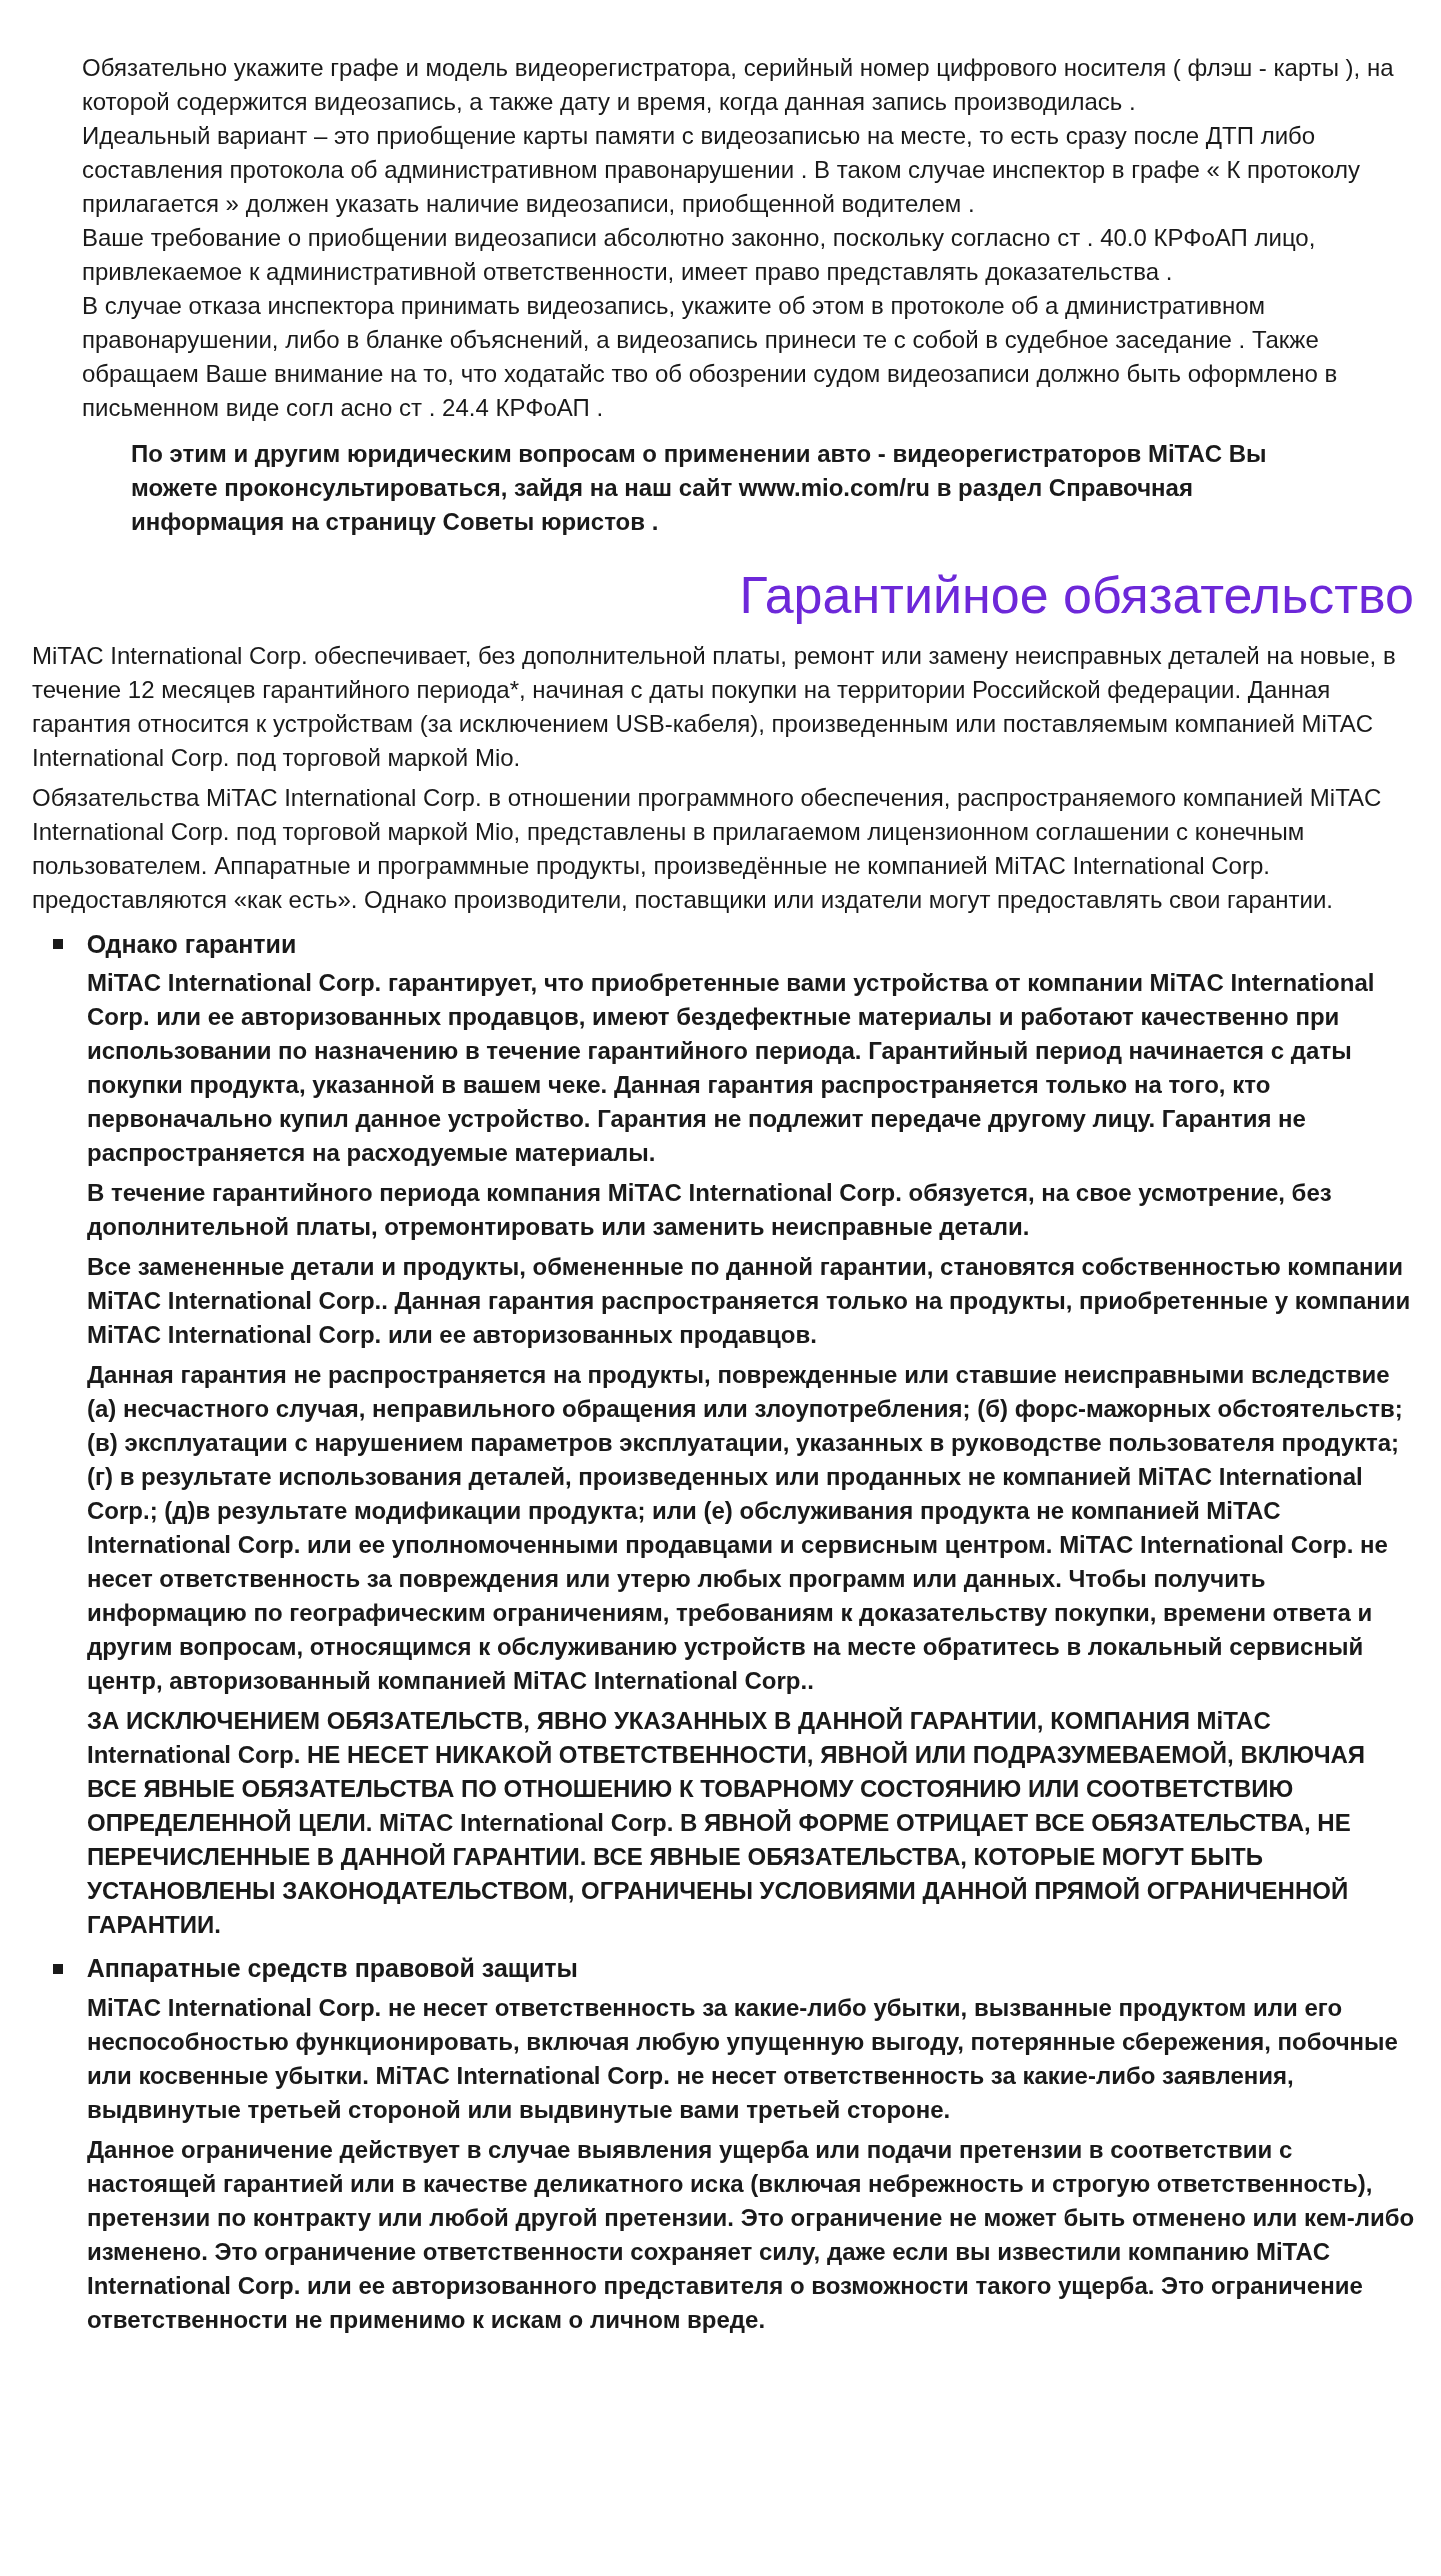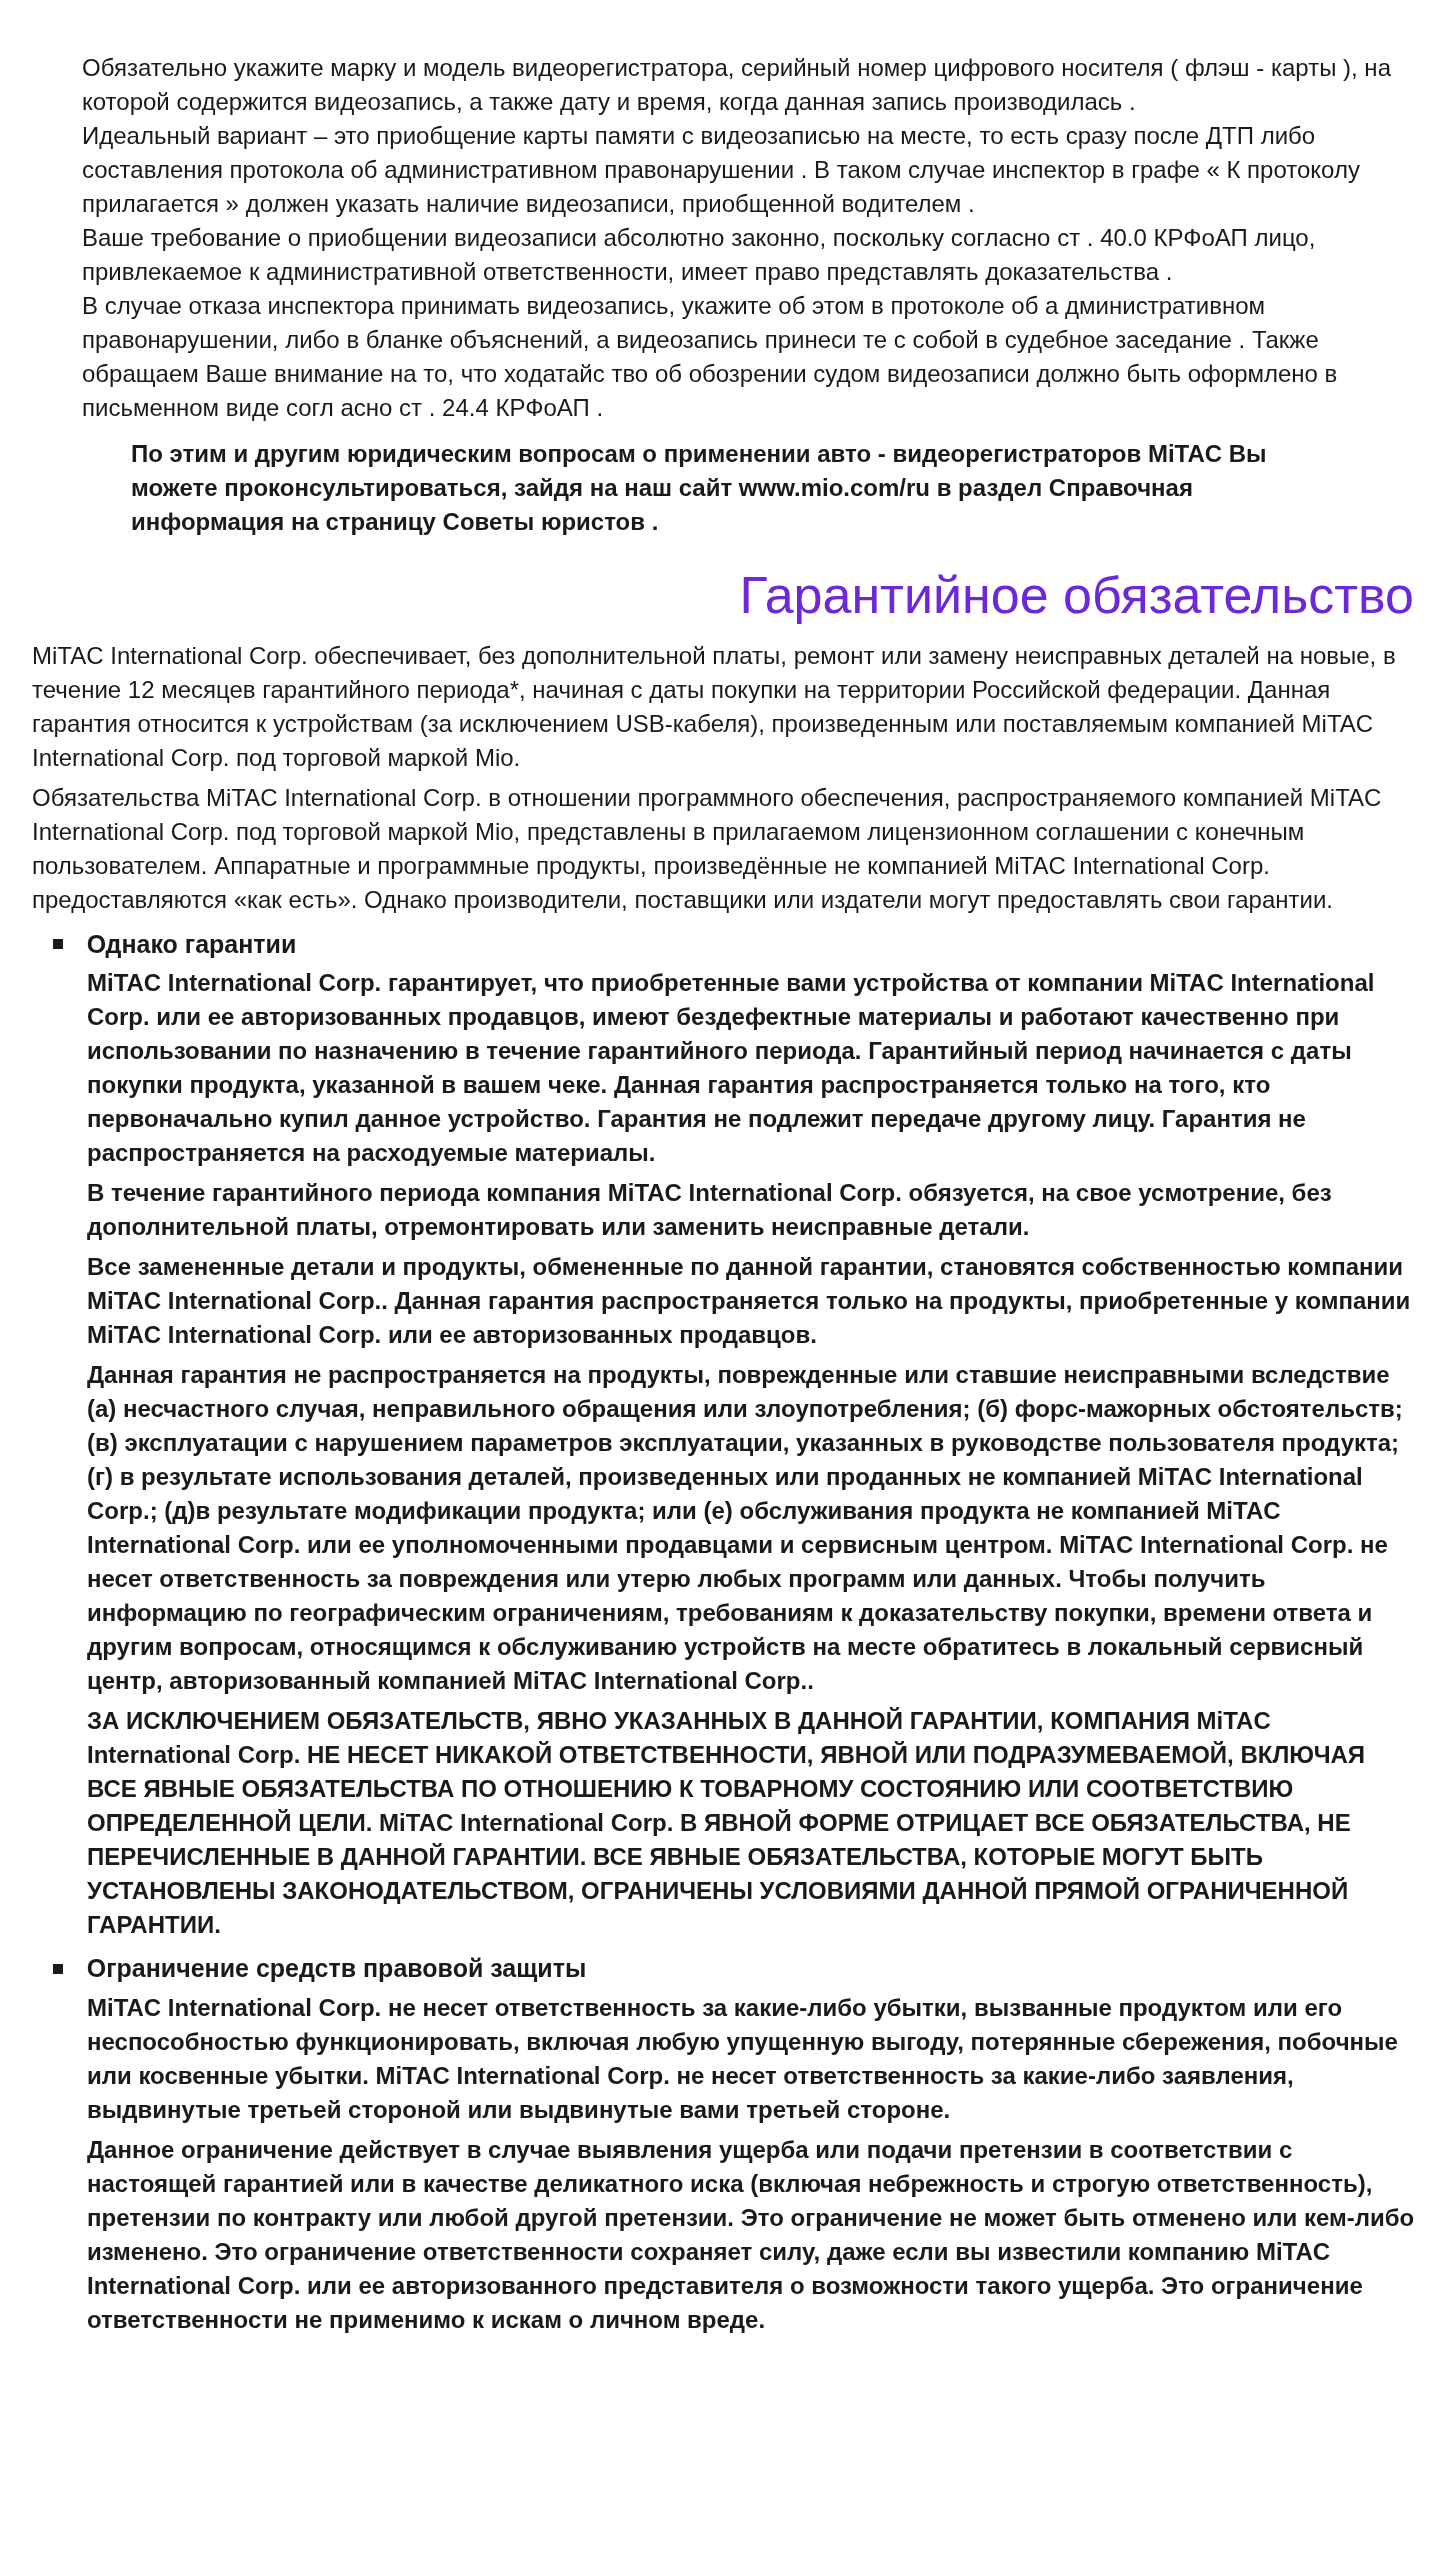--- a/index.html
+++ b/index.html
@@ -69,21 +69,21 @@
     margin: 0 26px 5.8px 87px;
     font-weight: bold;
   }
 </style>
 </head>
 <body>
 
 <div class="page">
 
   <section class="intro">
-    <p>Обязательно укажите марку и модель видеорегистратора, серийный номер цифрового носителя ( флэш - карты ), на которой содержится видеозапись, а также дату и время, когда данная запись производилась .</p>
+    <p>Обязательно укажите графе и модель видеорегистратора, серийный номер цифрового носителя ( флэш - карты ), на которой содержится видеозапись, а также дату и время, когда данная запись производилась .</p>
     <p>Идеальный вариант – это приобщение карты памяти с видеозаписью на месте, то есть сразу после ДТП либо составления протокола об административном правонарушении . В таком случае инспектор в графе « К протоколу прилагается » должен указать наличие видеозаписи, приобщенной водителем .</p>
     <p>Ваше требование о приобщении видеозаписи абсолютно законно, поскольку согласно ст . 40.0 КРФоАП лицо, привлекаемое к административной ответственности, имеет право представлять доказательства .</p>
     <p>В случае отказа инспектора принимать видеозапись, укажите об этом в протоколе об а дминистративном правонарушении, либо в бланке объяснений, а видеозапись принеси те с собой в судебное заседание . Также обращаем Ваше внимание на то, что ходатайс тво об обозрении судом видеозаписи должно быть оформлено в письменном виде согл асно ст . 24.4 КРФоАП .</p>
   </section>
 
   <div class="note">
     <span>По этим и другим юридическим вопросам о применении авто - видеорегистраторов MiTAC Вы можете проконсультироваться, зайдя на наш сайт </span><a>www.mio.com/ru</a><span> в раздел Справочная информация на страницу Советы юристов .</span>
   </div>
 
   <h1 class="section-title">Гарантийное обязательство</h1>
@@ -100,21 +100,21 @@
       <p>MiTAC International Corp. гарантирует, что приобретенные вами устройства от компании MiTAC International Corp. или ее авторизованных продавцов, имеют бездефектные материалы и работают качественно при использовании по назначению в течение гарантийного периода. Гарантийный период начинается с даты покупки продукта, указанной в вашем чеке. Данная гарантия распространяется только на того, кто первоначально купил данное устройство. Гарантия не подлежит передаче другому лицу. Гарантия не распространяется на расходуемые материалы.</p>
       <p>В течение гарантийного периода компания MiTAC International Corp. обязуется, на свое усмотрение, без дополнительной платы, отремонтировать или заменить неисправные детали.</p>
       <p>Все замененные детали и продукты, обмененные по данной гарантии, становятся собственностью компании MiTAC International Corp.. Данная гарантия распространяется только на продукты, приобретенные у компании MiTAC International Corp. или ее авторизованных продавцов.</p>
       <p>Данная гарантия не распространяется на продукты, поврежденные или ставшие неисправными вследствие (а) несчастного случая, неправильного обращения или злоупотребления; (б) форс-мажорных обстоятельств; (в) эксплуатации с нарушением параметров эксплуатации, указанных в руководстве пользователя продукта; (г) в результате использования деталей, произведенных или проданных не компанией MiTAC International Corp.; (д)в результате модификации продукта; или (е) обслуживания продукта не компанией MiTAC International Corp. или ее уполномоченными продавцами и сервисным центром. MiTAC International Corp. не несет ответственность за повреждения или утерю любых программ или данных. Чтобы получить информацию по географическим ограничениям, требованиям к доказательству покупки, времени ответа и другим вопросам, относящимся к обслуживанию устройств на месте обратитесь в локальный сервисный центр, авторизованный компанией MiTAC International Corp..</p>
       <p>ЗА ИСКЛЮЧЕНИЕМ ОБЯЗАТЕЛЬСТВ, ЯВНО УКАЗАННЫХ В ДАННОЙ ГАРАНТИИ, КОМПАНИЯ MiTAC International Corp. НЕ НЕСЕТ НИКАКОЙ ОТВЕТСТВЕННОСТИ, ЯВНОЙ ИЛИ ПОДРАЗУМЕВАЕМОЙ, ВКЛЮЧАЯ ВСЕ ЯВНЫЕ ОБЯЗАТЕЛЬСТВА ПО ОТНОШЕНИЮ К ТОВАРНОМУ СОСТОЯНИЮ ИЛИ СООТВЕТСТВИЮ ОПРЕДЕЛЕННОЙ ЦЕЛИ. MiTAC International Corp. В ЯВНОЙ ФОРМЕ ОТРИЦАЕТ ВСЕ ОБЯЗАТЕЛЬСТВА, НЕ ПЕРЕЧИСЛЕННЫЕ В ДАННОЙ ГАРАНТИИ. ВСЕ ЯВНЫЕ ОБЯЗАТЕЛЬСТВА, КОТОРЫЕ МОГУТ БЫТЬ УСТАНОВЛЕНЫ ЗАКОНОДАТЕЛЬСТВОМ, ОГРАНИЧЕНЫ УСЛОВИЯМИ ДАННОЙ ПРЯМОЙ ОГРАНИЧЕННОЙ ГАРАНТИИ.</p>
     </div>
 
     <div class="bullet">
       <div class="bullet-head">
         <span class="bullet-marker"></span>
-        <h2>Ограничение средств правовой защиты</h2>
+        <h2>Аппаратные средств правовой защиты</h2>
       </div>
       <p>MiTAC International Corp. не несет ответственность за какие-либо убытки, вызванные продуктом или его неспособностью функционировать, включая любую упущенную выгоду, потерянные сбережения, побочные или косвенные убытки. MiTAC International Corp. не несет ответственность за какие-либо заявления, выдвинутые третьей стороной или выдвинутые вами третьей стороне.</p>
       <p>Данное ограничение действует в случае выявления ущерба или подачи претензии в соответствии с настоящей гарантией или в качестве деликатного иска (включая небрежность и строгую ответственность), претензии по контракту или любой другой претензии. Это ограничение не может быть отменено или кем-либо изменено. Это ограничение ответственности сохраняет силу, даже если вы известили компанию MiTAC International Corp. или ее авторизованного представителя о возможности такого ущерба. Это ограничение ответственности не применимо к искам о личном вреде.</p>
     </div>
   </section>
 
 </div>
 
 
 </body></html>

